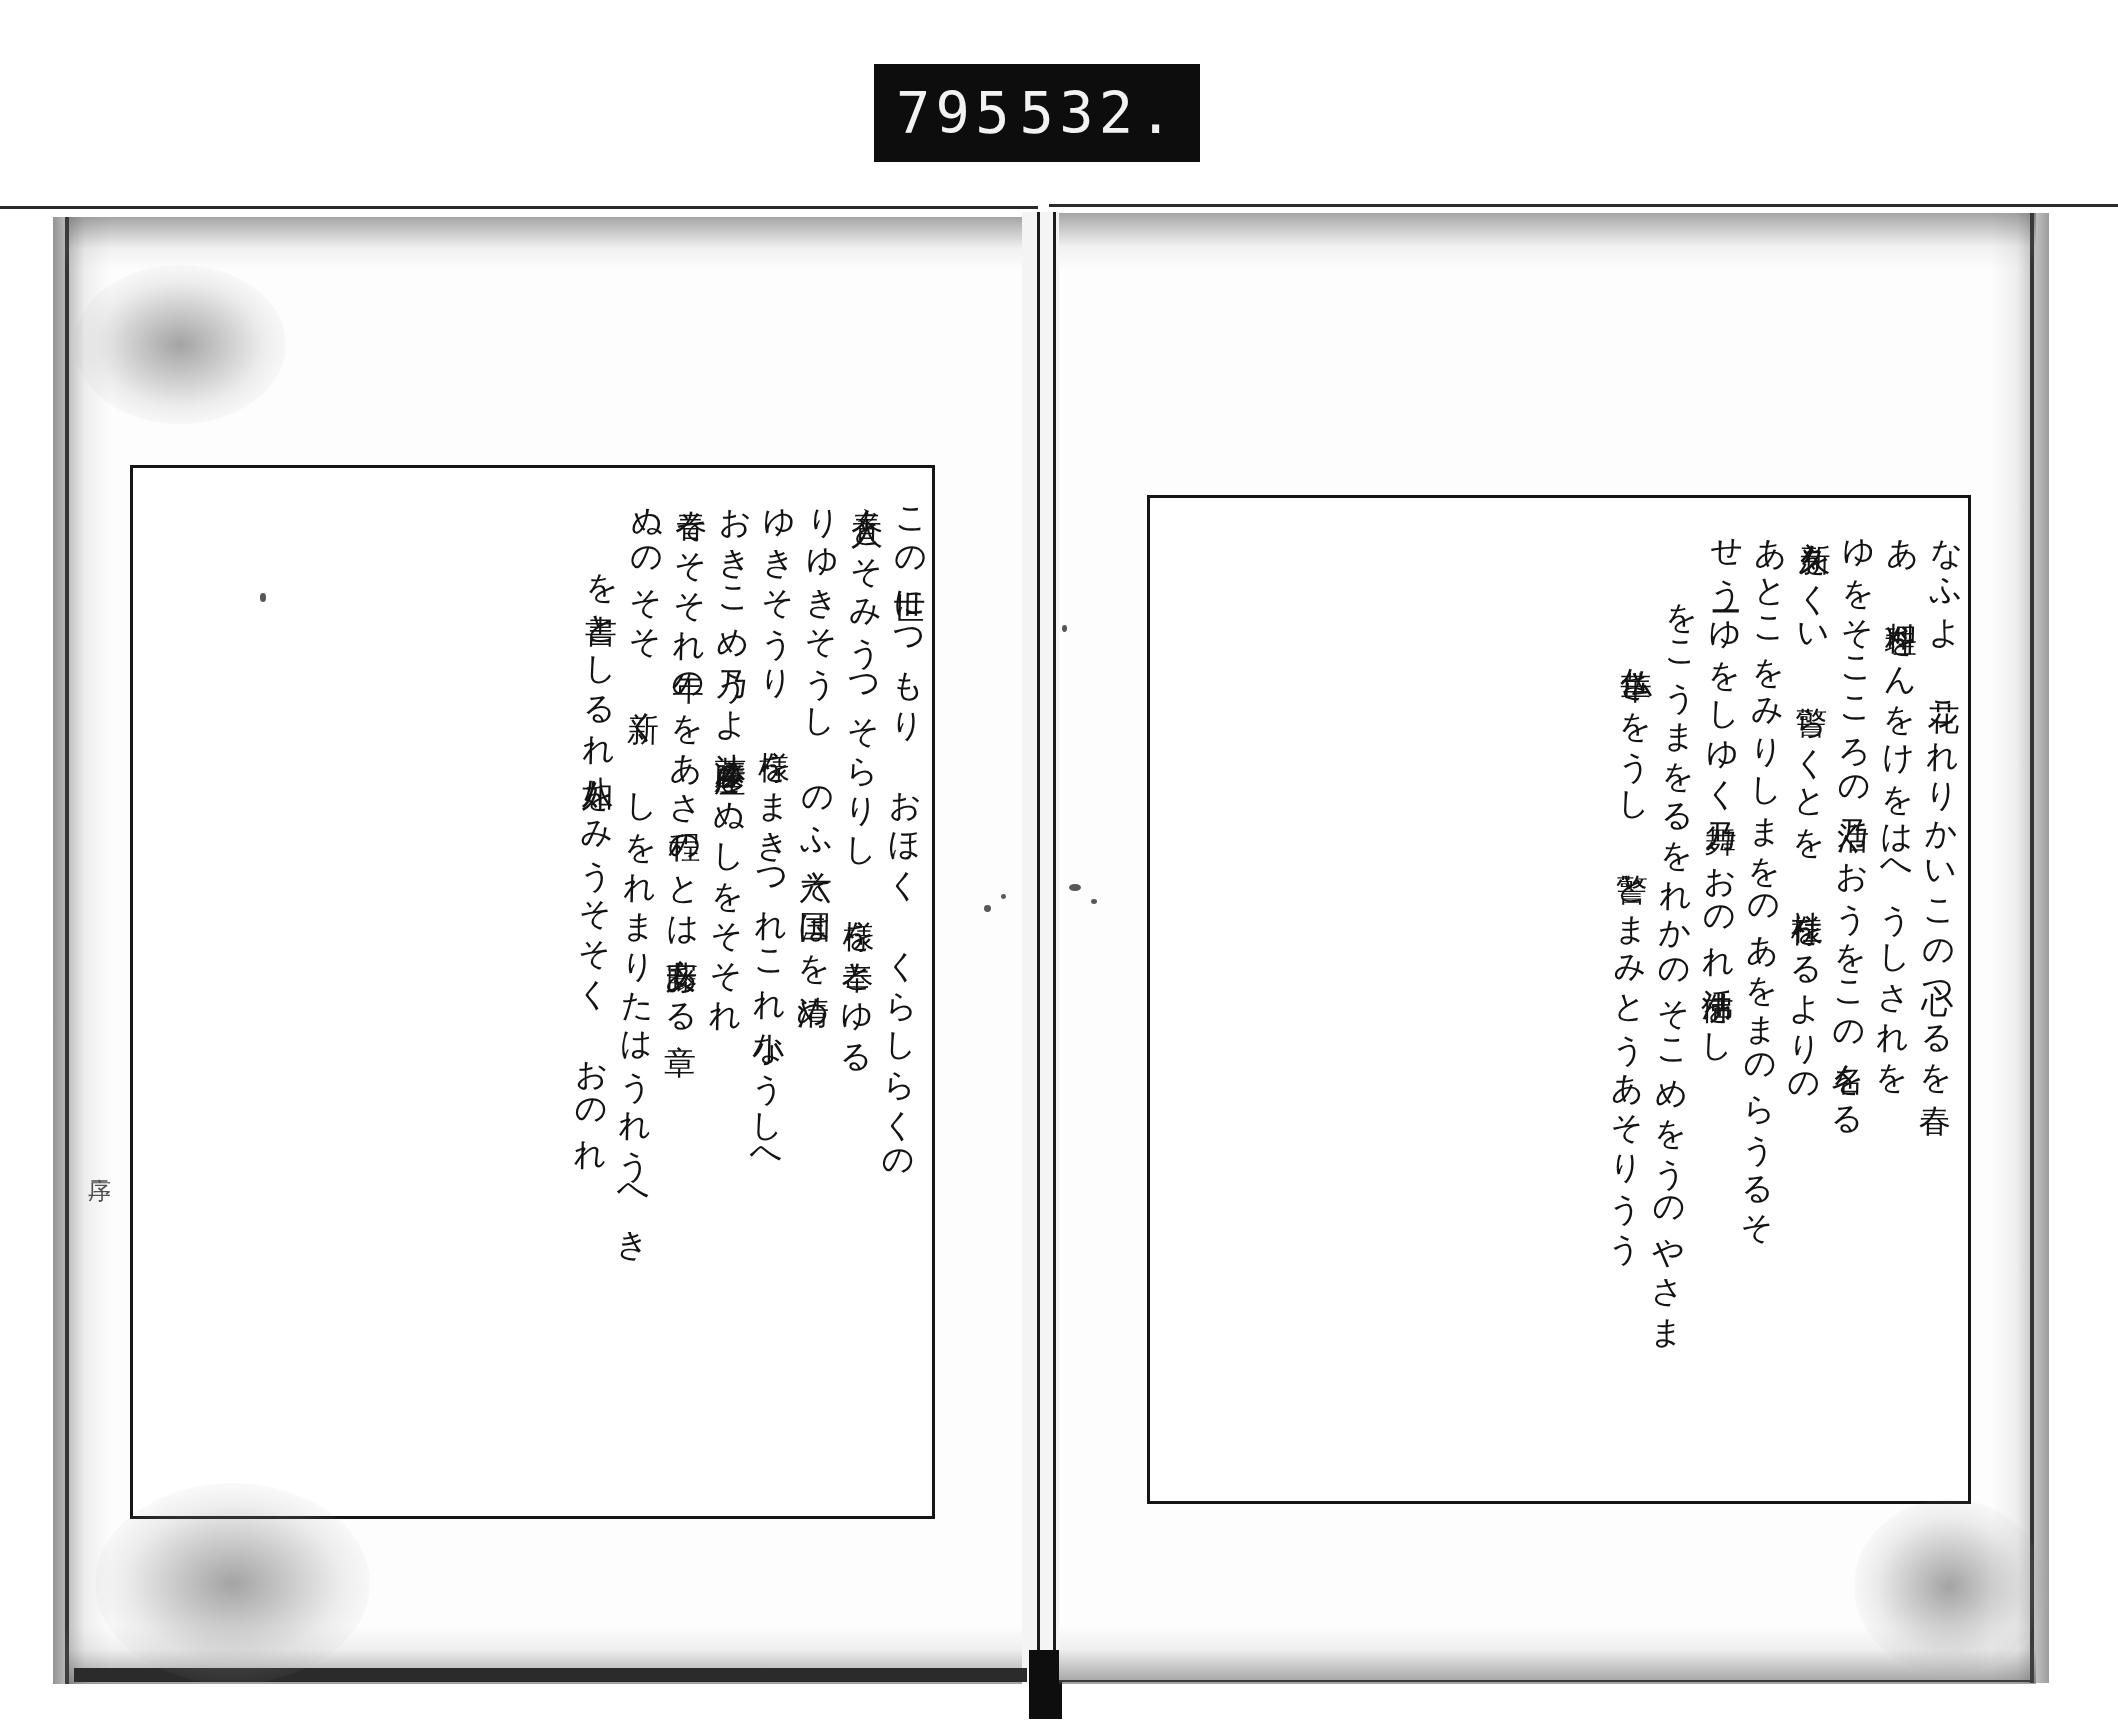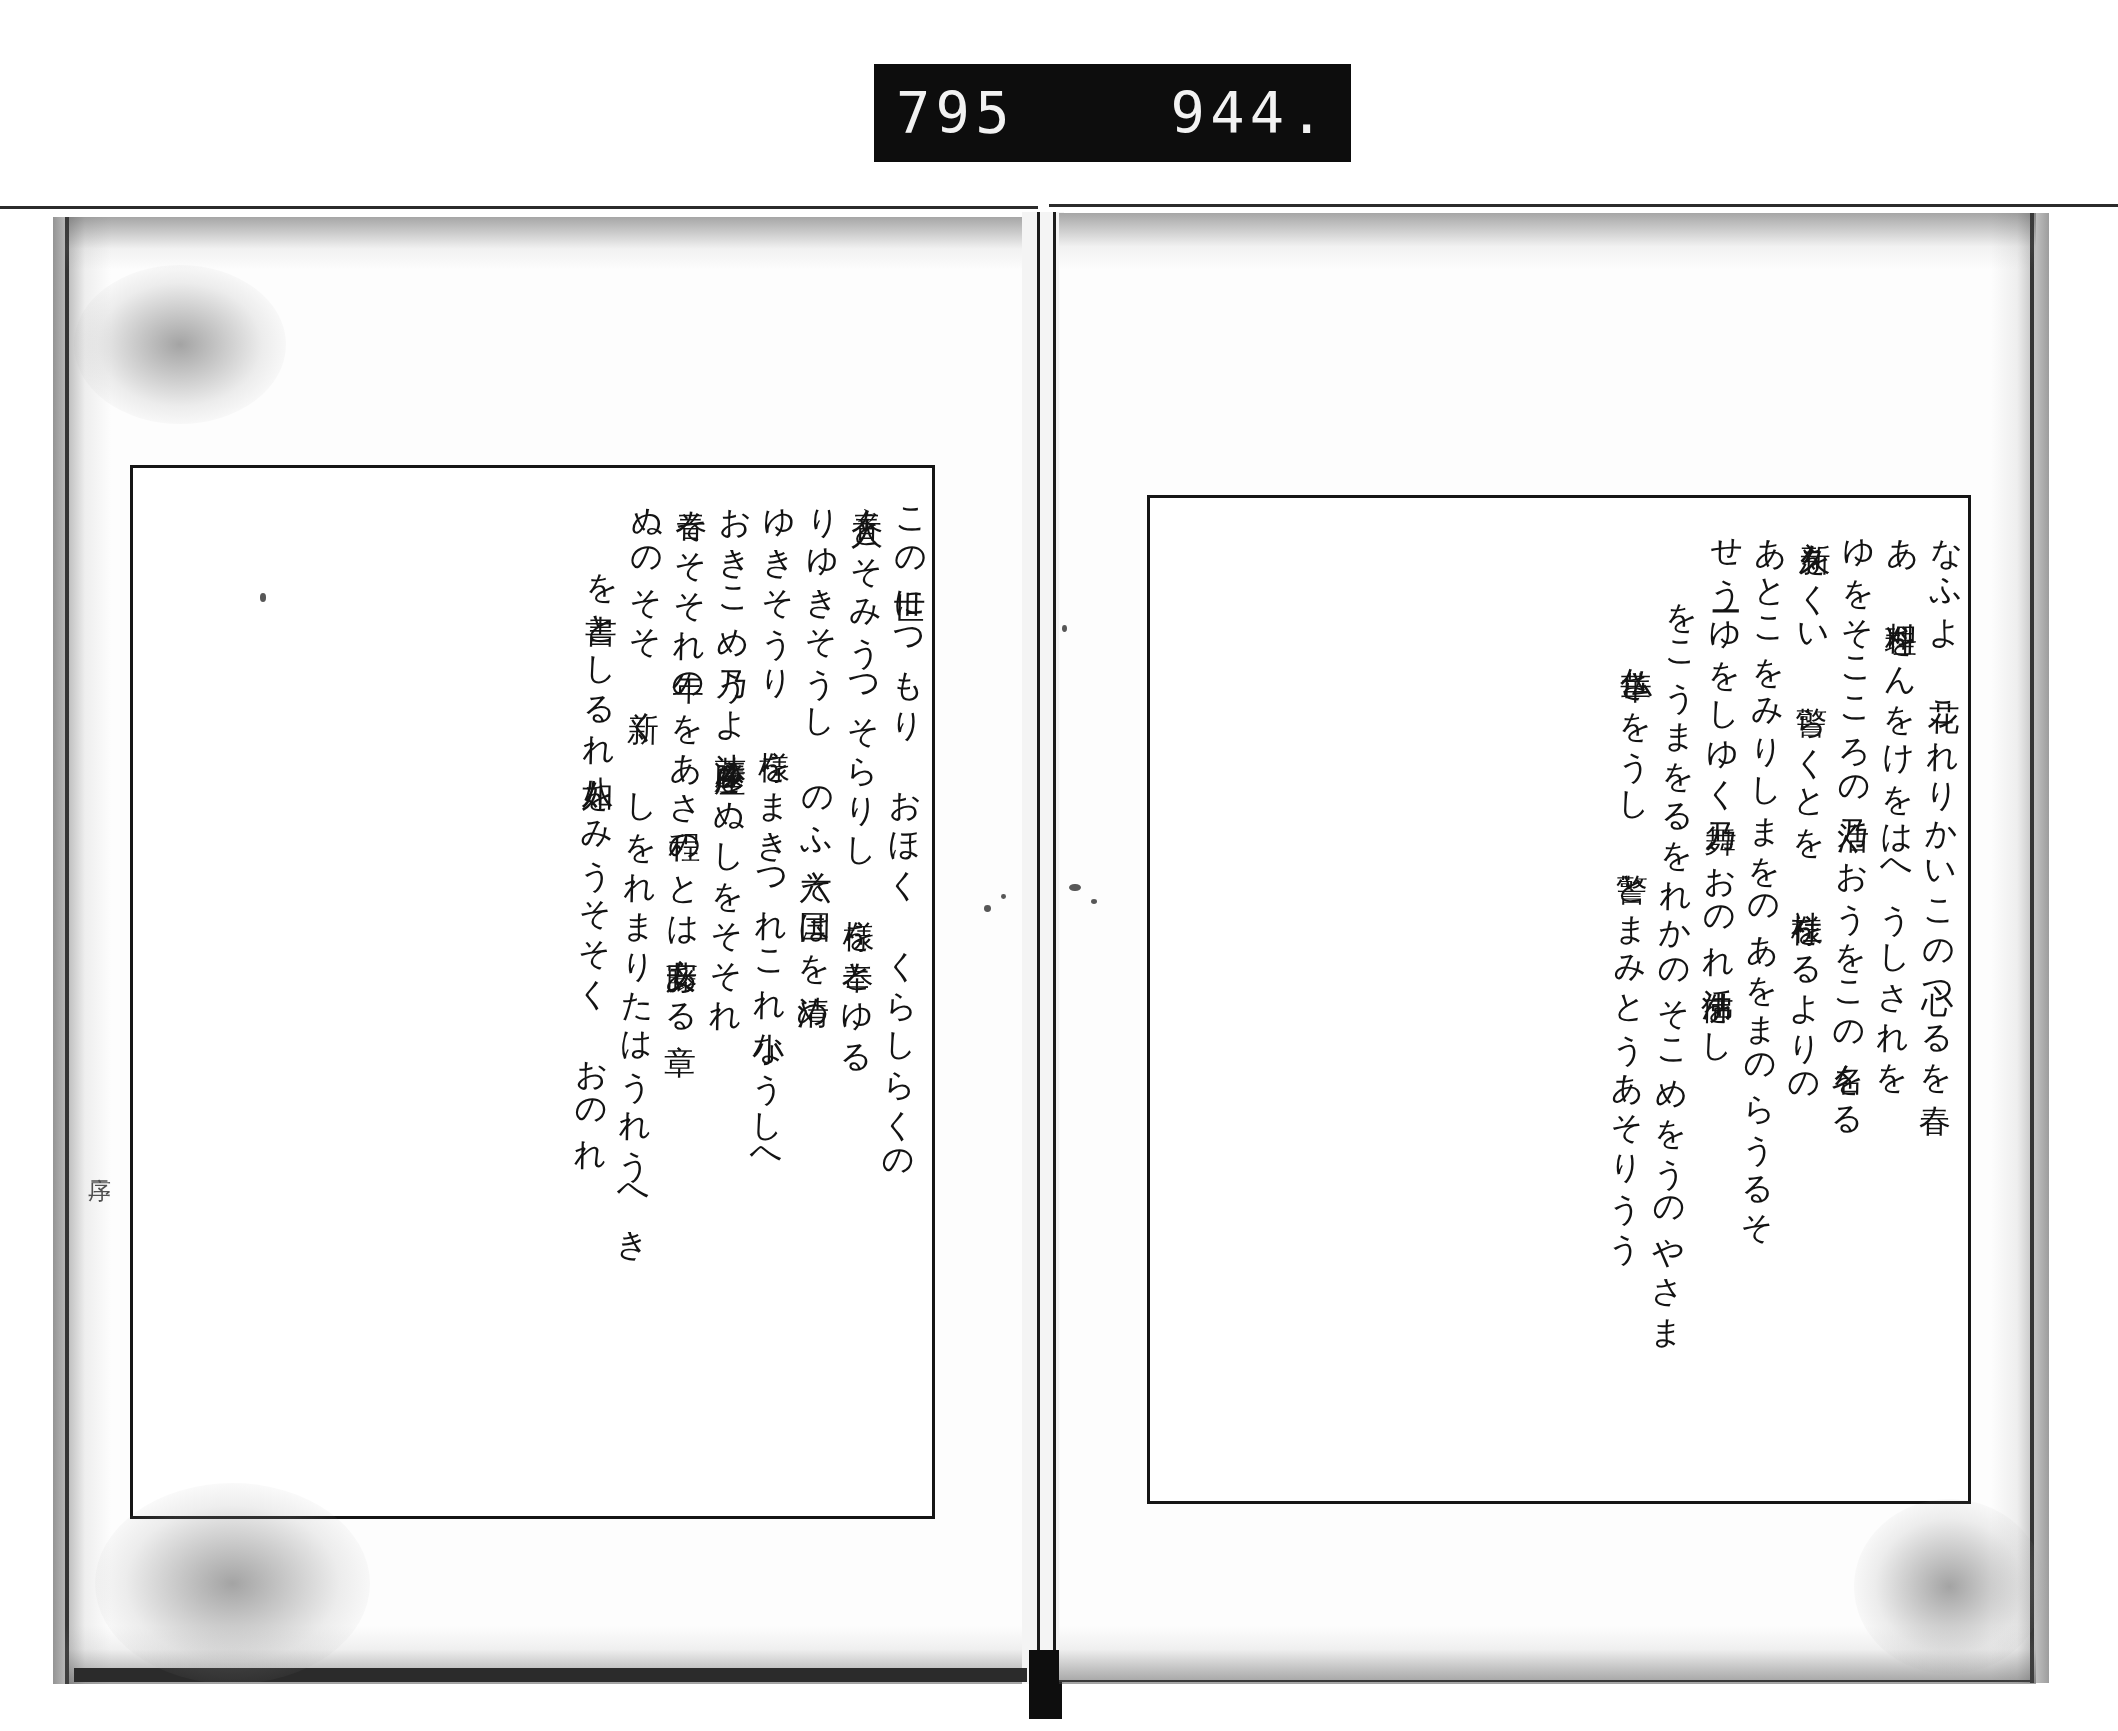--- a/index.html
+++ b/index.html
@@ -13,21 +13,21 @@
     position: relative;
     overflow: hidden;
     font-family: "Liberation Sans", sans-serif;
   }
 
   
   #film-header {
     position: absolute;
     left: 874px;
     top: 64px;
-    width: 477px;
+    width: 326px;
     height: 98px;
     background: #0d0d0d;
     display: flex;
     align-items: center;
     justify-content: space-between;
     padding: 0 22px;
     box-sizing: border-box;
   }
   .film-num {
     color: #f2f2f2;
@@ -153,21 +153,21 @@
     position: absolute;
     background: radial-gradient(ellipse at center, rgba(90,90,90,0.55), rgba(160,160,160,0.18) 55%, rgba(255,255,255,0) 78%);
     border-radius: 50%;
   }
 </style>
 </head>
 <body>
 
 <div id="film-header">
   <span class="film-num">795</span>
-  <span class="film-num">944.</span>
+  <span class="film-num">532.</span>
 </div>
 
 <div id="book">
 
   <div class="rule-h" style="left:0px; top:5.3px; width:1038px; height:3.2px;"></div>
   <div class="rule-h" style="left:1049px; top:3.2px; width:1070px; height:3.2px;"></div>
 
   <div class="paper" style="left:64px; top:16px; width:975px; height:1462px;"></div>
   <div class="rule-v" style="left:65px; top:16px; width:3.7px; height:1467px;"></div>
   <div class="edge-shadow" style="left:53px; top:16px; width:58px; height:1467px;"></div>

